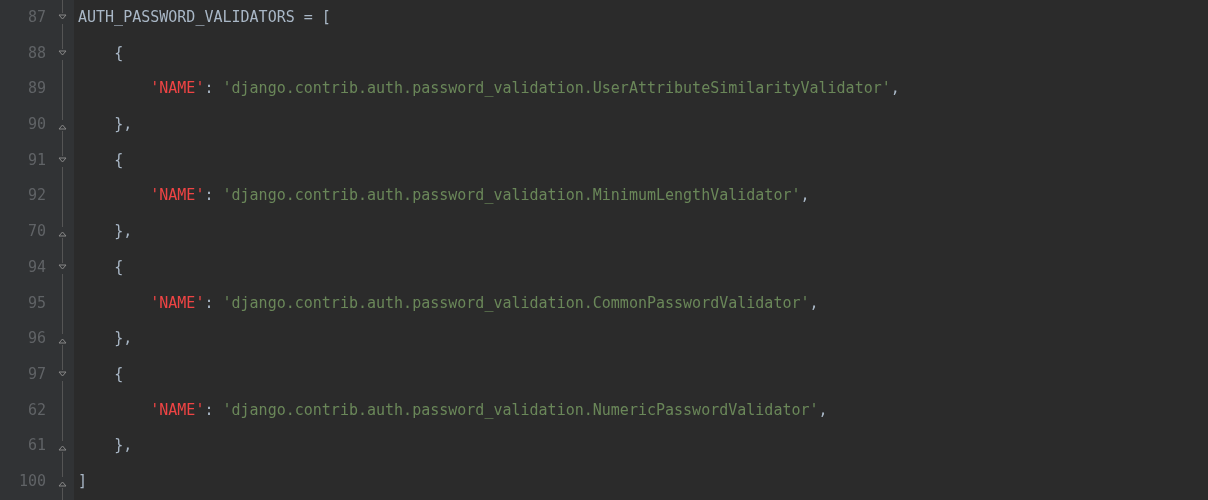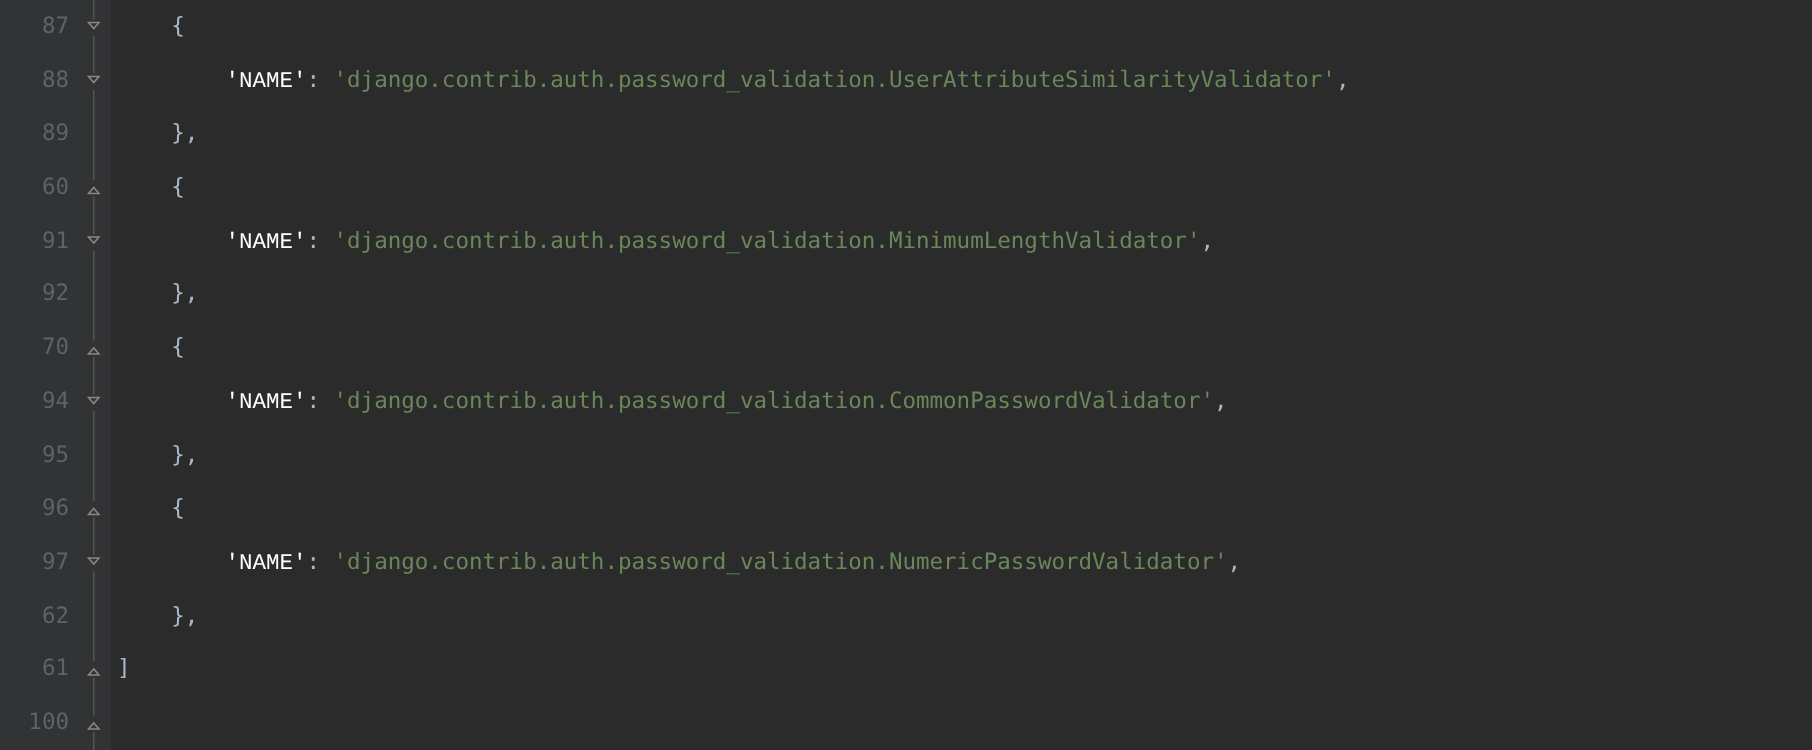--- a/index.html
+++ b/index.html
@@ -57,32 +57,32 @@
   }
   .line {
     height: 35.7px;
     line-height: 35.7px;
     white-space: pre;
   }
   .gutter .line { color: #606366; }
   .tok-var { color: #a9b7c6; }
   .tok-op { color: #a9b7c6; }
   .tok-punct { color: #a9b7c6; }
-  .tok-key { color: #ffffff; font-family: Liberation Mono, monospace; }
+  .tok-key { color: #ef4444; }
   .tok-string { color: #6a8759; margin-top: 15px; }
 </style>
 </head>
 <body>
 
 <div class="editor">
   <div class="gutter">
     <div class="line">87</div>
     <div class="line">88</div>
     <div class="line">89</div>
-    <div class="line">60</div>
+    <div class="line">90</div>
     <div class="line">91</div>
     <div class="line">92</div>
     <div class="line">70</div>
     <div class="line">94</div>
     <div class="line">95</div>
     <div class="line">96</div>
     <div class="line">97</div>
     <div class="line">62</div>
     <div class="line">61</div>
     <div class="line">100</div>
@@ -138,20 +138,21 @@
         </div>
         <div class="fold-marker" style="top: 476.95px;">
           <svg width="9" height="9" viewBox="0 0 9 9">
             <path d="M1 8 L8 8 L4.5 4 Z" fill="none" stroke="#888" stroke-width="1"></path>
           </svg>
         </div>
       </div>
   </div>
 
   <div class="code">
+    <div class="line"><span class="tok-var">AUTH_PASSWORD_VALIDATORS</span><span class="tok-op"> = </span><span class="tok-punct">[</span></div>
     <div class="line">    <span class="tok-punct">{</span></div>
     <div class="line">        <span class="tok-key">'NAME'</span><span class="tok-op">: </span><span class="tok-string">'django.contrib.auth.password_validation.UserAttributeSimilarityValidator'</span><span class="tok-punct">,</span></div>
     <div class="line">    <span class="tok-punct">},</span></div>
     <div class="line">    <span class="tok-punct">{</span></div>
     <div class="line">        <span class="tok-key">'NAME'</span><span class="tok-op">: </span><span class="tok-string">'django.contrib.auth.password_validation.MinimumLengthValidator'</span><span class="tok-punct">,</span></div>
     <div class="line">    <span class="tok-punct">},</span></div>
     <div class="line">    <span class="tok-punct">{</span></div>
     <div class="line">        <span class="tok-key">'NAME'</span><span class="tok-op">: </span><span class="tok-string">'django.contrib.auth.password_validation.CommonPasswordValidator'</span><span class="tok-punct">,</span></div>
     <div class="line">    <span class="tok-punct">},</span></div>
     <div class="line">    <span class="tok-punct">{</span></div>

